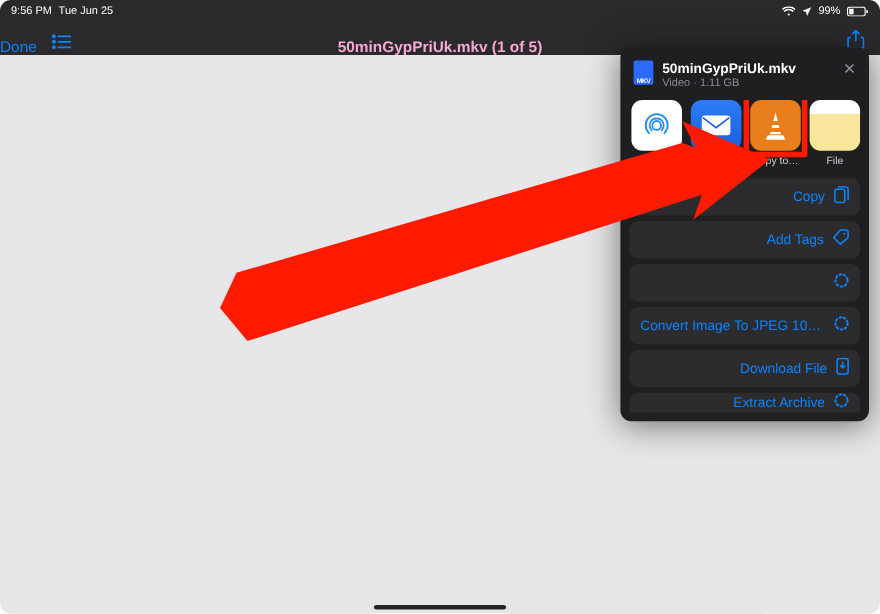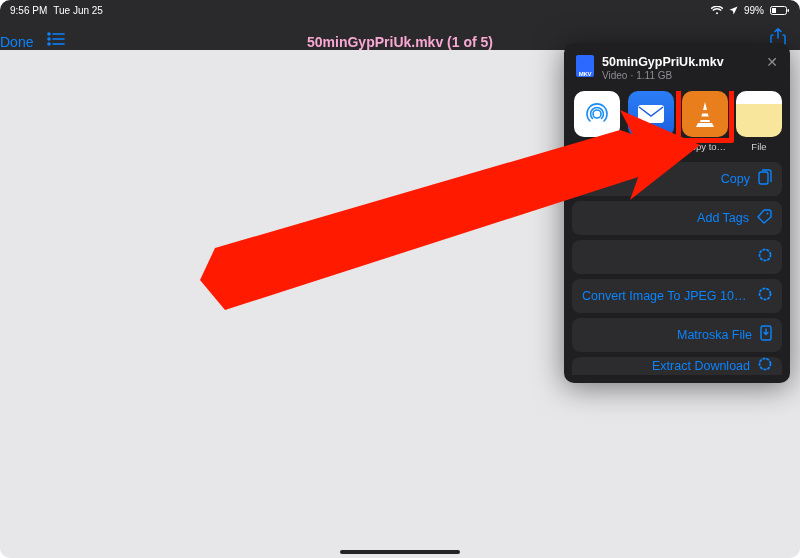--- a/index.html
+++ b/index.html
@@ -235,30 +235,30 @@
     </div>
     <div class="action-item">
       <span class="label">Convert Image To JPEG 1000px</span>
       <span class="icon">
         <svg width="14" height="14" viewBox="0 0 14 14">
             <circle cx="7" cy="7" r="5.5" fill="none" stroke="#0a84ff" stroke-width="1.8" stroke-dasharray="1.5 2.4" stroke-linecap="round"></circle>
           </svg>
       </span>
     </div>
     <div class="action-item">
-      <span class="label">Matroska File</span>
+      <span class="label">Download File</span>
       <span class="icon">
         <svg width="12" height="16" viewBox="0 0 12 16">
             <rect x="1" y="1" width="10" height="14" rx="2" fill="none" stroke="#0a84ff" stroke-width="1.4"></rect>
             <path d="M6 4v5M4 7.5L6 9.5 8 7.5" fill="none" stroke="#0a84ff" stroke-width="1.4" stroke-linecap="round" stroke-linejoin="round"></path>
           </svg>
       </span>
     </div>
     <div class="action-item action-last">
-      <span class="label">Extract Download</span>
+      <span class="label">Extract Archive</span>
       <span class="icon">
         <svg width="14" height="14" viewBox="0 0 14 14">
             <circle cx="7" cy="7" r="5.5" fill="none" stroke="#0a84ff" stroke-width="1.8" stroke-dasharray="1.5 2.4" stroke-linecap="round"></circle>
           </svg>
       </span>
     </div>
   </div>
 </div>
 
 <svg class="arrow-overlay" width="800" height="558">

